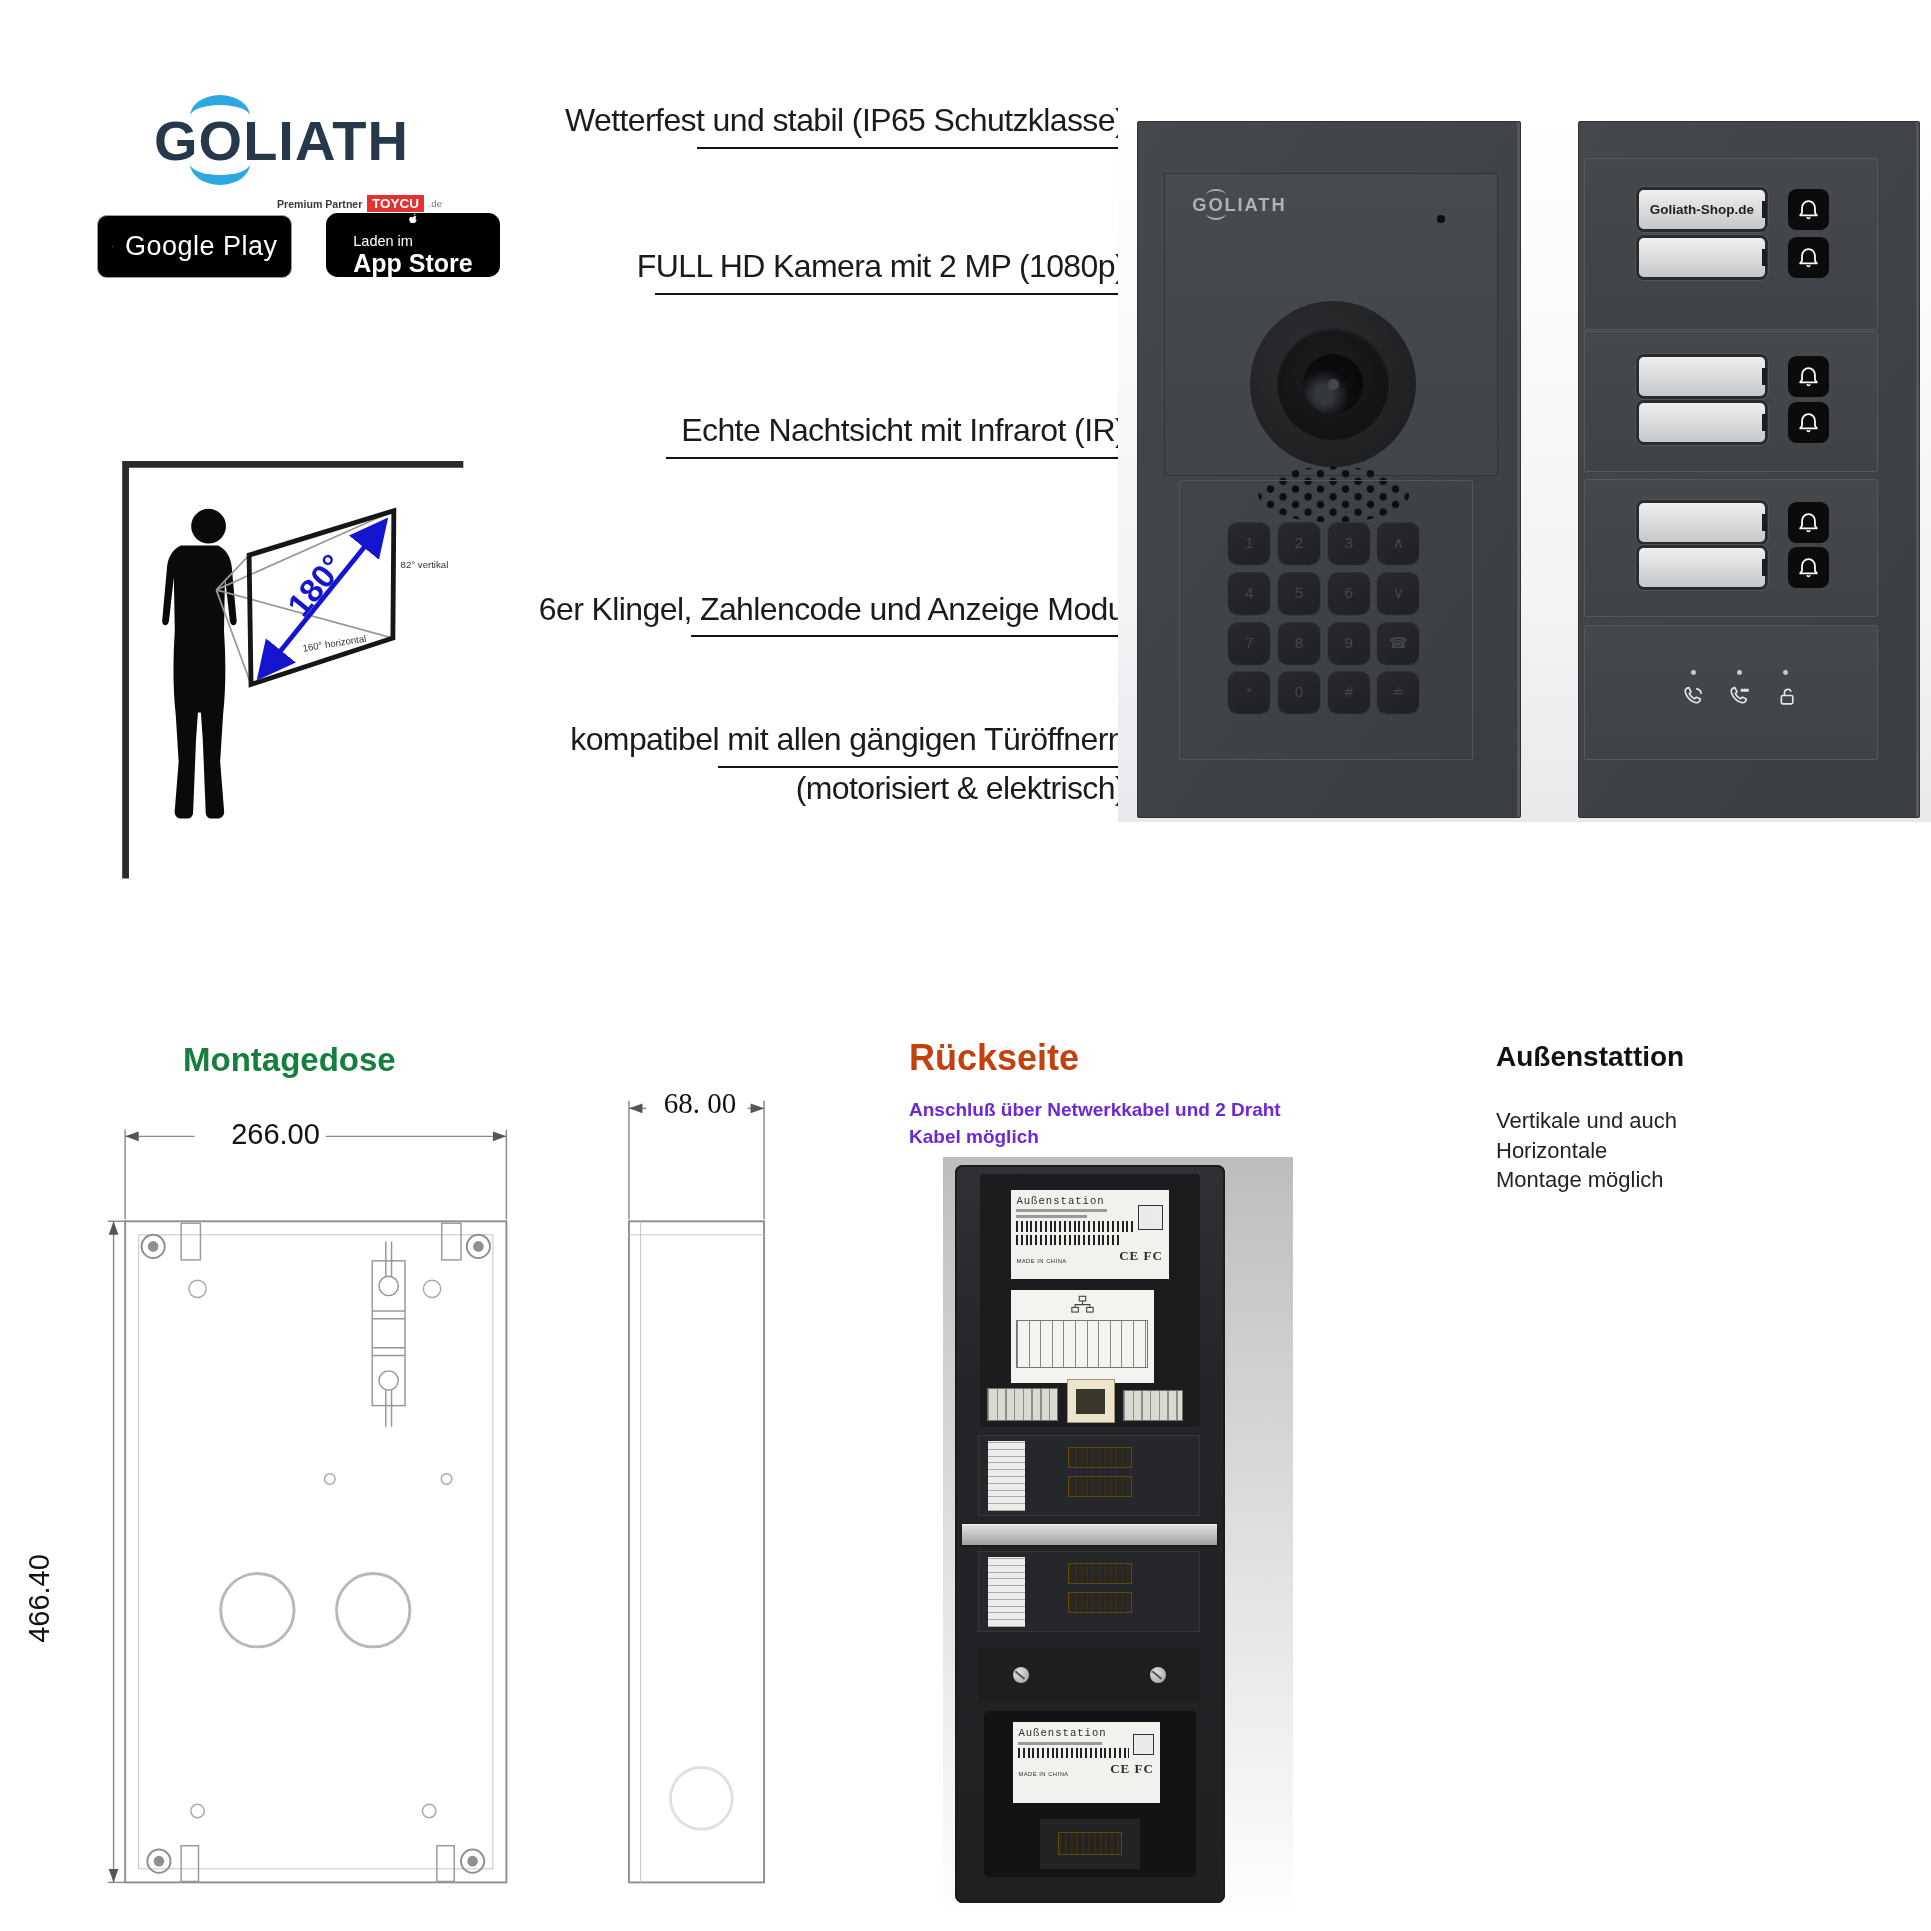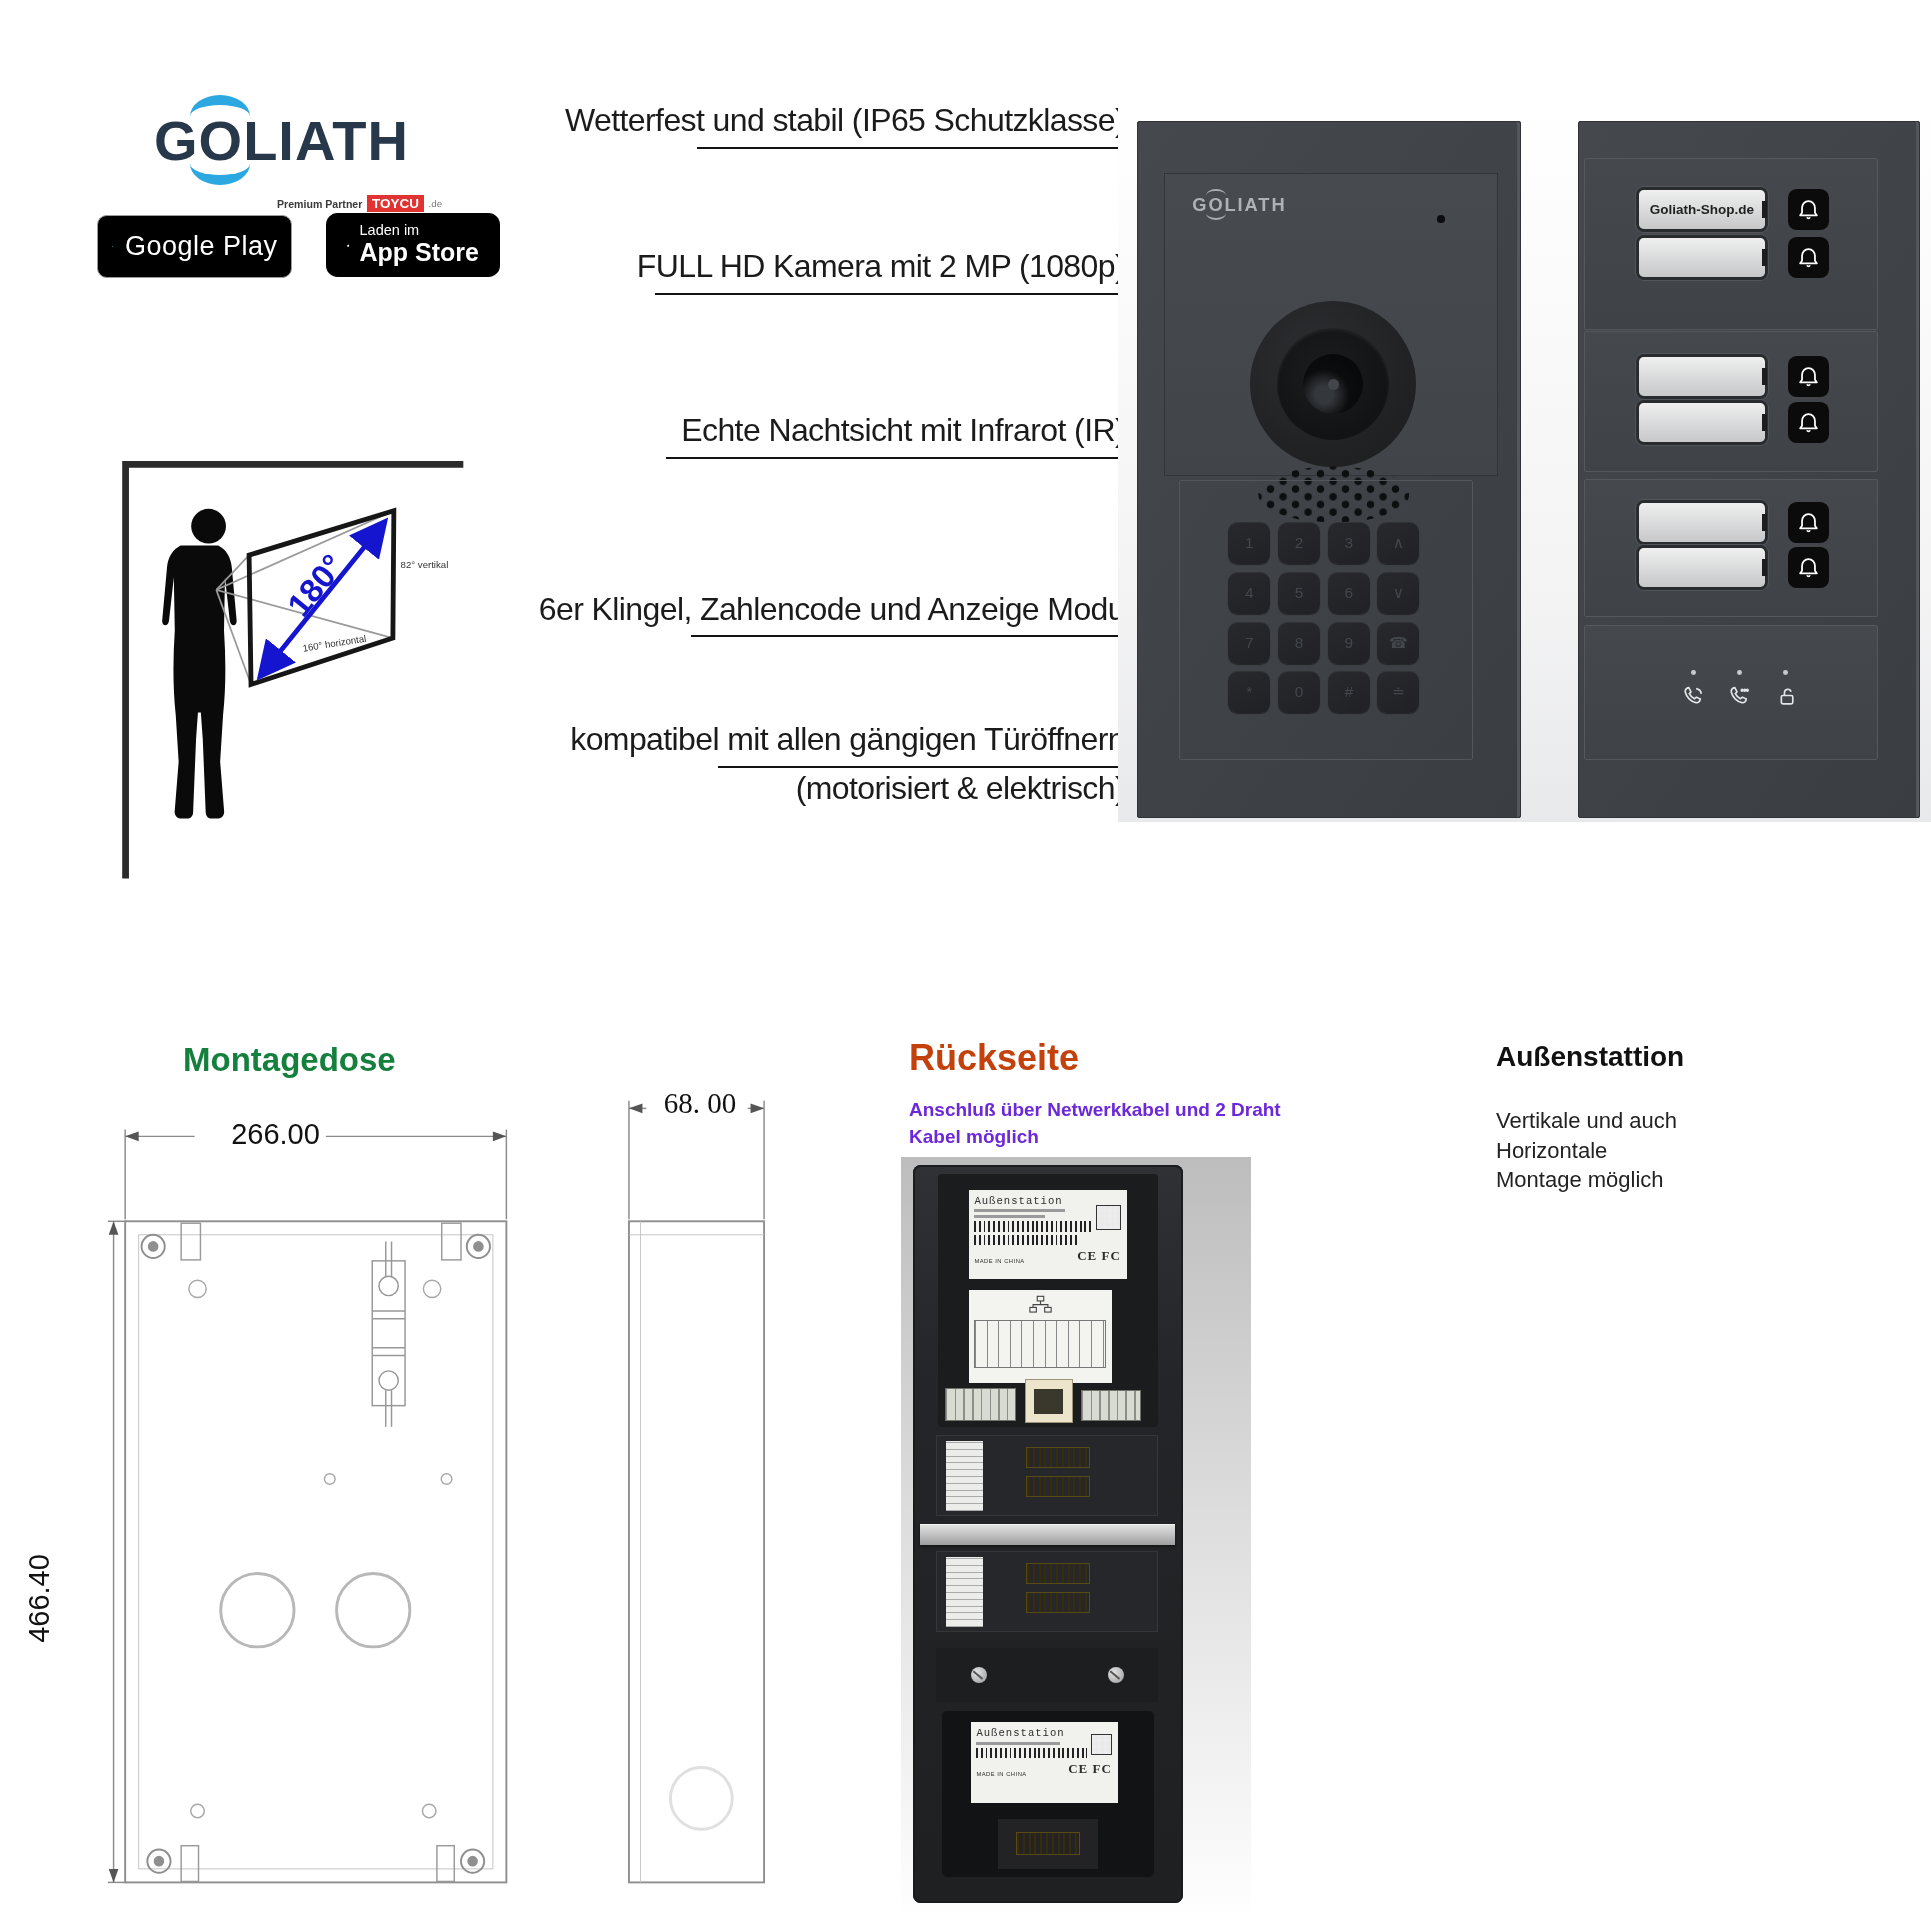--- a/index.html
+++ b/index.html
@@ -15,21 +15,21 @@
   .logo-o::after  { bottom:-11.6px; border-bottom:10.6px solid #2ba8e0; }
   #logo-sub { left:277px; top:195px; display:flex; align-items:center; gap:4.8px; }
   #logo-sub .prem { font-size:10.6px; font-weight:bold; color:#3a3a3a; }
   #logo-sub .toycu { background:#e23333; color:#fff; font-size:13.5px; font-weight:bold; padding:1px 4.8px; }
   #logo-sub .de { font-size:9.7px; color:#777; }
 
   
   .store-badge { background:#000; color:#fff; display:flex; align-items:center; }
   #badge-gp { left:97px; top:215px; width:195px; height:63px; border-radius:9.7px; border:1.9px solid #9c9c9c; gap:11.6px; padding:0 13.5px; }
   #badge-gp .gp-label { font-size:27px; font-weight:500; letter-spacing:0.5px; white-space:nowrap; }
-  #badge-as { left:326px; top:213px; width:174px; height:64px; border-radius:11.6px; gap:10px; padding:0 21px; }
+  #badge-as { left:326px; top:213px; width:174px; height:64px; border-radius:11.6px; gap:10px; padding:0 21px;flex-direction:column; }
   #badge-as .as-col { display:flex; flex-direction:column; line-height:1.1; }
   #badge-as .as-line1 { font-size:14.5px; }
   #badge-as .as-line2 { font-size:25px; font-weight:600; white-space:nowrap; }
 
   
   #headline { left:238px; top:297px; font-size:43px; font-weight:800; color:#1b1f86; line-height:1.35; letter-spacing:0.5px; }
 
   
   .feat { position:absolute; right:806px; font-size:32px; letter-spacing:-0.6px; color:#1b1b1b; white-space:nowrap; }
   #f1 { top:102px; } #f2 { top:248px; } #f3 { top:412px; } #f4 { top:591px; }
@@ -86,21 +86,21 @@
   #rs-title { left:909px; top:1037px; font-size:36px; font-weight:bold; color:#c2410c; }
   #rs-sub { left:909px; top:1097px; font-size:19px; font-weight:bold; color:#6d28d9; line-height:1.4; }
   #as-title { left:1496px; top:1041px; font-size:28px; font-weight:bold; color:#111; }
   #as-text { left:1496px; top:1106px; font-size:22px; color:#222; line-height:1.35; }
 
   #dim-w { left:174px; top:1118px; width:203px; text-align:center; font-size:29px; color:#111; }
   #dim-d { left:623px; top:1087px; width:154px; text-align:center; font-size:29px; color:#111; font-family:"Liberation Serif",serif; }
   #dim-h { left:-31px; top:1582px; width:140px; text-align:center; font-size:29px; color:#111; transform:rotate(-90deg); }
 
   
-  #bk { left:901px; top:1157px; width:350px; height:763px; background:linear-gradient(180deg,#bdbdbd,#dfdfdf 50%,#f7f7f7 88%,#fff);text-decoration:underline; }
+  #bk { left:943px; top:1157px; width:350px; height:763px; background:linear-gradient(180deg,#bdbdbd,#dfdfdf 50%,#f7f7f7 88%,#fff);text-decoration:underline; }
   #bk-dev { left:11.6px; top:7.7px; width:270px; height:738px; border-radius:7.7px;
     background:linear-gradient(180deg,#303134,#242528 30%,#1f2022); box-shadow:inset 0 0 0 1.9px #1a1b1d; }
   #bkTop { left:25px; top:9.7px; width:220px; height:253px; background:#1b1c1e; border-radius:3.9px; }
   .wlabel { position:absolute; background:#f1f1ee; color:#2d2d2d; padding:4.8px 5.8px; overflow:hidden; }
   #bkLabel1 { left:31px; top:15.4px; width:158px; height:89px; }
   #bkLabel3 { left:29px; top:11.6px; width:147px; height:81px; }
   .lbl-title { font-size:10.6px; font-family:"Liberation Mono",monospace; letter-spacing:1px; }
   .lbl-bar { height:2.9px; background:#9a9a9a; width:62%; margin:2.9px 0; }
   .barcode { height:10.6px; width:82%; margin:2.9px 0; background:repeating-linear-gradient(90deg,#222 0 1.9px,transparent 1.9px 4.8px); }
   .qr { position:absolute; right:5.8px; top:15.4px; width:25px; height:25px; background-color:#e9e9e9; border:1px solid #333;

